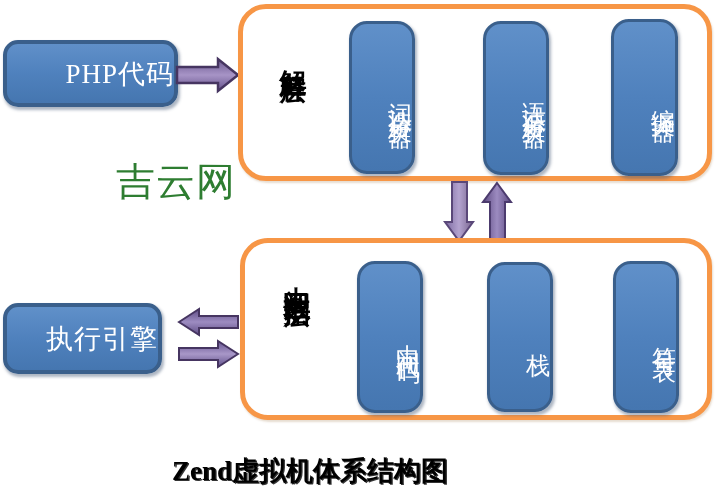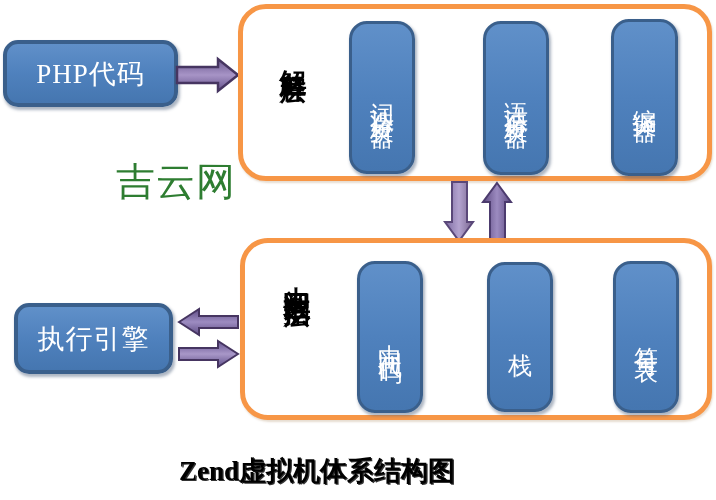--- a/index.html
+++ b/index.html
@@ -6,21 +6,21 @@
   .canvas {
     position:relative; width:716px; height:500px; background:#ffffff;
     font-family:"Liberation Sans", sans-serif; overflow:hidden;
   }
   
   .bluenode {
     position:absolute; box-sizing:border-box;
     background:linear-gradient(180deg,#6090c9 0%,#4f81bd 50%,#4576b0 100%);
     border:4px solid #3a5f8b; border-radius:15px;
     box-shadow:1.5px 2.5px 3px rgba(70,90,120,.45);
-    display:flex; align-items:center; justify-content:center;
+    display:flex; align-items:center; justify-content:flex-end;
   }
   .v-node { border-radius:18px; border-width:3px; }
   .h-label {
     color:#ffffff; font-size:27px; letter-spacing:1px;
     font-family:"Liberation Serif", serif; white-space:nowrap;
   }
   .v-text {
     writing-mode:vertical-rl; text-orientation:upright;
     color:#ffffff; font-size:24px; letter-spacing:6px; line-height:1;
     font-family:"Liberation Serif", serif;
@@ -37,21 +37,21 @@
     letter-spacing:4px; font-family:"Liberation Serif", serif;
   }
   .arrow { position:absolute; overflow:visible; }
   .watermark {
     position:absolute; left:116px; top:155px;
     font-size:39px; font-weight:normal; color:#2e7d31;
     letter-spacing:1px; white-space:nowrap;
     font-family:"Liberation Sans", sans-serif;
   }
   .title {
-    position:absolute; left:172px; top:453px; width:290px; text-align:center;
+    position:absolute; left:172px; top:453px; width:290px; text-align:left;
     font-size:27px; font-weight:bold; color:#000000; white-space:nowrap;
     font-family:"Liberation Serif", serif;
     text-shadow:1.3px 0.5px 0.6px rgba(0,0,0,0.8);
   }
 </style>
 </head>
 <body>
 
 <div class="canvas">
 
@@ -115,21 +115,21 @@
       <span class="v-text">中间代码</span>
     </div>
     <div class="bluenode v-node" style="left:242px;top:19px;width:66px;height:150px">
       <span class="v-text">栈</span>
     </div>
     <div class="bluenode v-node" style="left:368px;top:18px;width:66px;height:152px">
       <span class="v-text">符号表</span>
     </div>
   </div>
 
-  <div class="bluenode" style="left:14px;top:303px;width:159px;height:71px">
+  <div class="bluenode" style="left:3px;top:303px;width:159px;height:71px">
     <span class="h-label">执行引擎</span>
   </div>
 
   <svg class="arrow" style="left:178px;top:308px" width="61" height="28" viewBox="0 0 61 28">
     <defs>
       <linearGradient id="gh2" x1="0" y1="0" x2="0" y2="1">
         <stop offset="0" stop-color="#5f4d85"></stop>
           <stop offset="0.5" stop-color="#9d8cc1"></stop>
           <stop offset="1" stop-color="#5f4d85"></stop>
       </linearGradient>

